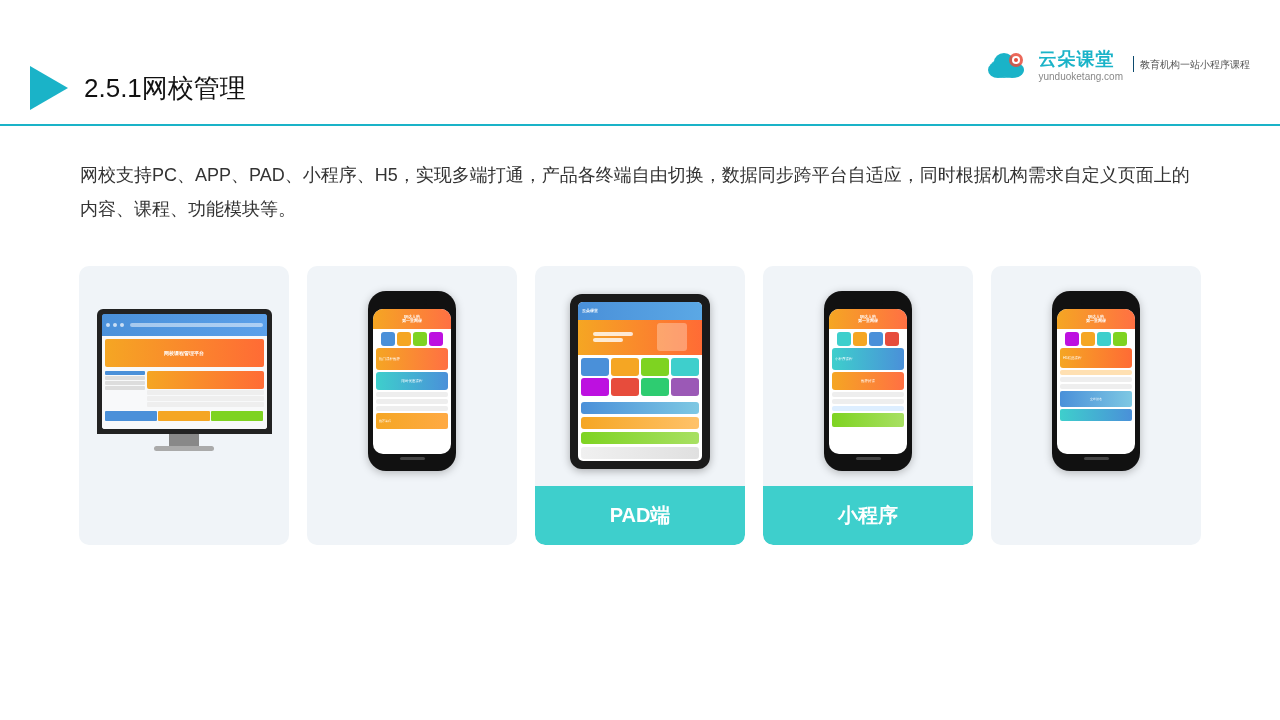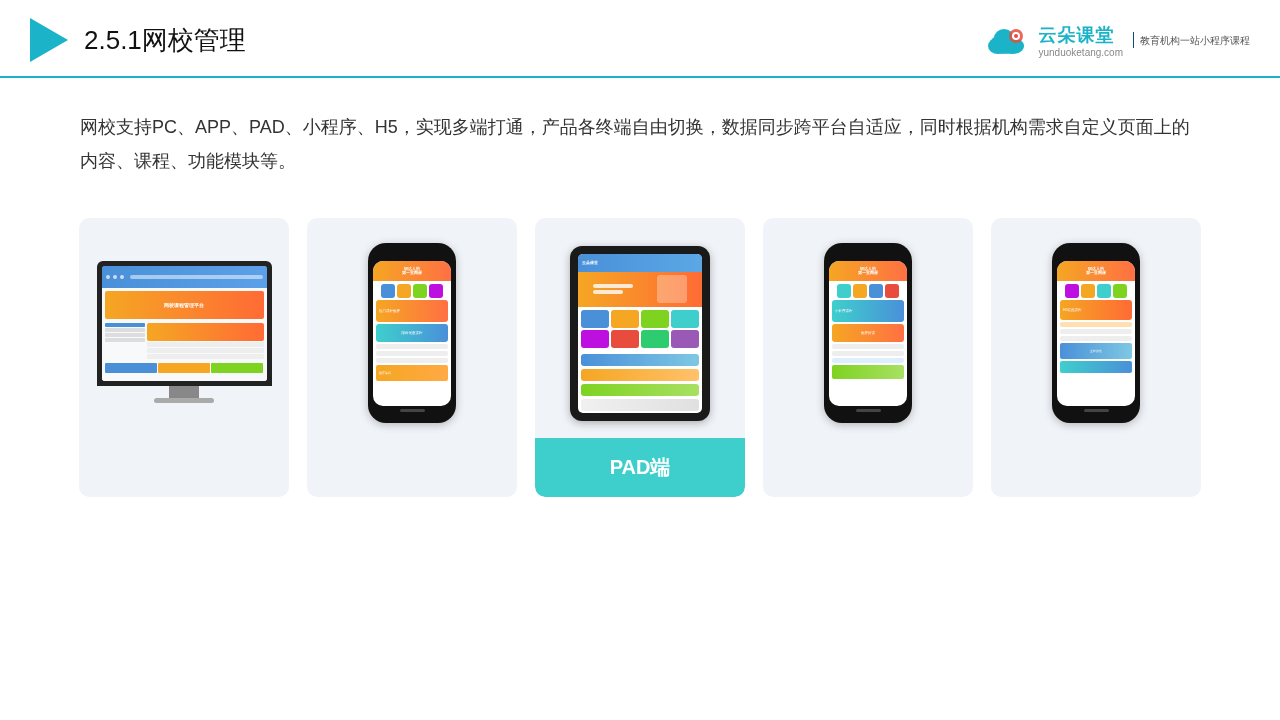--- a/index.html
+++ b/index.html
@@ -16,20 +16,21 @@
       display: flex;
       align-items: center;
       justify-content: space-between;
       padding: 18px 30px 14px 30px;
       border-bottom: 2px solid #1ab3c8;
     }
     .header-left {
       display: flex;
       align-items: center;
       gap: 16px;
+      margin-top: 48px;
     }
     .play-icon {
       width: 0;
       height: 0;
       border-top: 22px solid transparent;
       border-bottom: 22px solid transparent;
       border-left: 38px solid #1ab3c8;
     }
     .header-title {
       font-size: 26px;
@@ -584,20 +585,21 @@
               <div class="phone-list-item"></div>
               <div class="phone-list-item"></div>
               <div class="phone-list-item" style="background:#ddeeff;"></div>
             </div>
             <div style="height:14px;background:linear-gradient(90deg,#7ed321,#a8e063);border-radius:2px;"></div>
           </div>
         </div>
         <div class="phone-home-indicator"></div>
       </div>
     </div>
+    <div class="card-label">小程序</div>
   </div>
 
   <div class="card">
     <div class="card-image-area">
       <div class="phone-mockup">
         <div class="phone-notch"></div>
         <div class="phone-screen">
           <div class="phone-header-bar">
             <div class="phone-header-text">职达人的<br>第一堂网课</div>
           </div>

